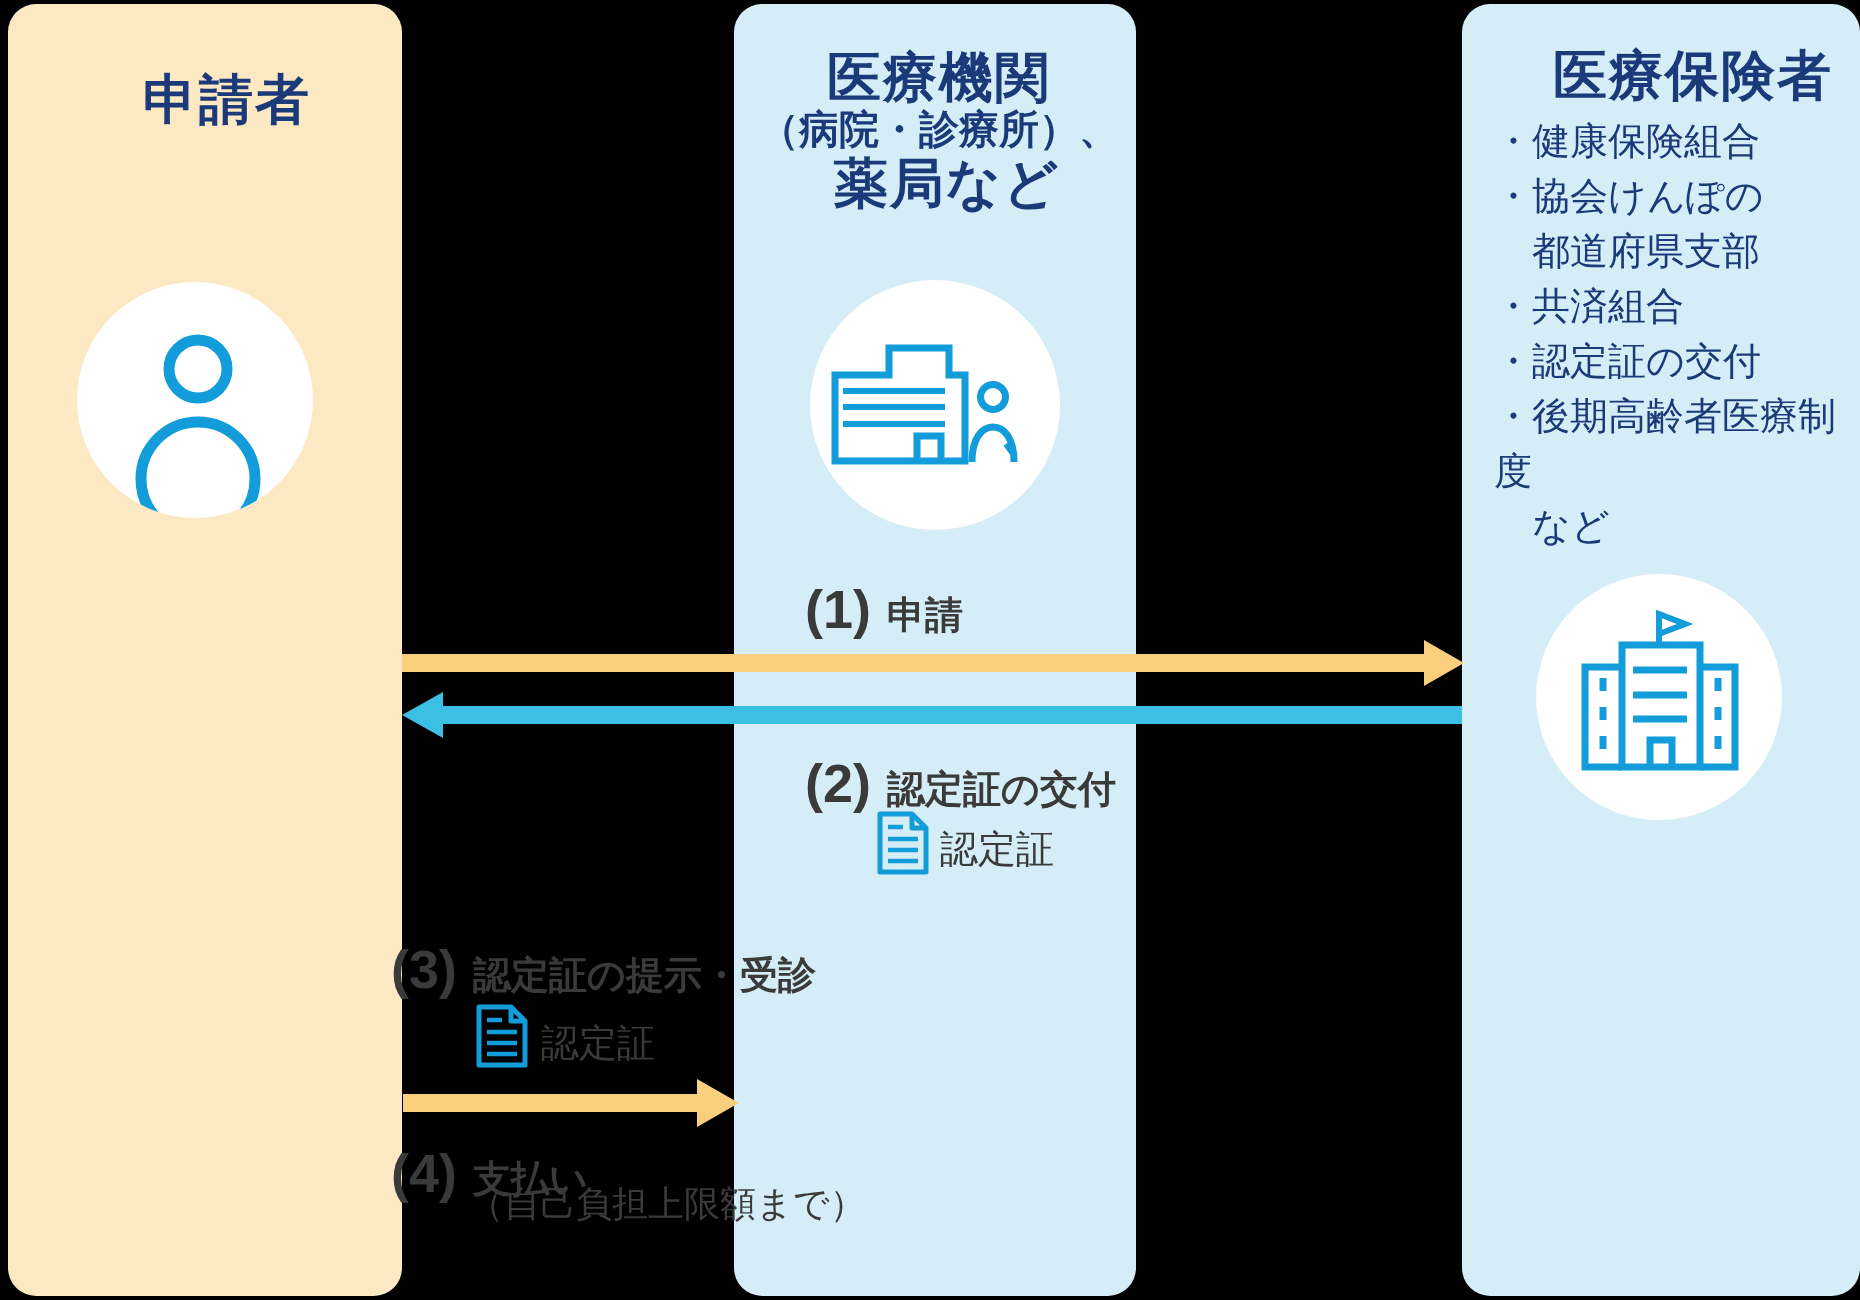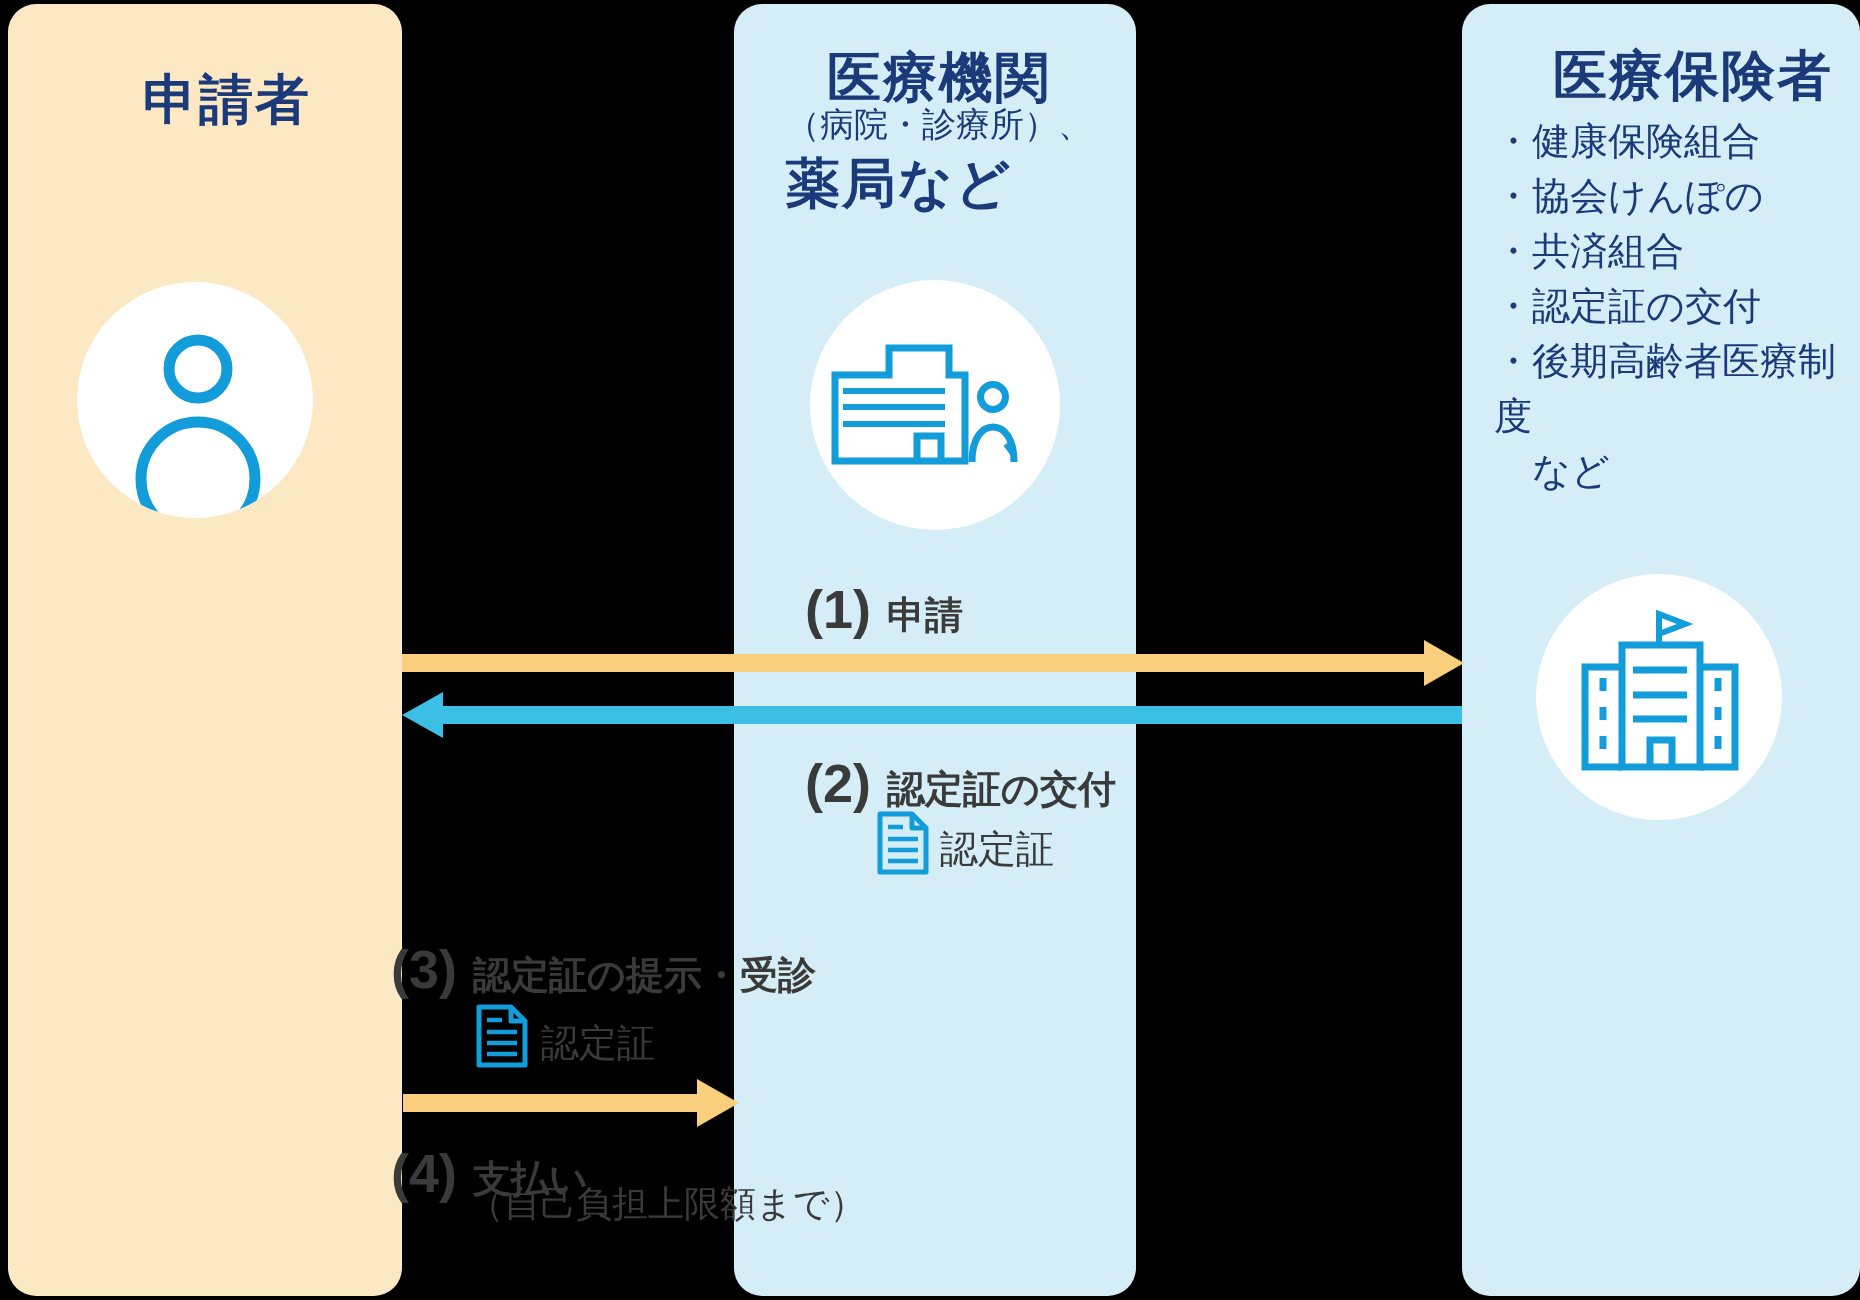--- a/index.html
+++ b/index.html
@@ -5,22 +5,22 @@
   html,body{margin:0;padding:0;background:#000;}
   body{font-family:"Liberation Sans","DejaVu Sans",sans-serif;}
   .stage{position:relative;width:1860px;height:1300px;background:#000;overflow:hidden;}
   .col{position:absolute;top:4px;height:1292px;border-radius:28px;}
   .col-applicant{left:8px;width:394px;background:#FCE8C3;}
   .col-medical{left:734px;width:402px;background:#D5EDF6;}
   .col-insurer{left:1462px;width:398px;background:#D5EDF6;}
   .col-title{position:absolute;width:438px;text-align:center;font-size:54px;font-weight:700;color:#1B3A7A;letter-spacing:2px;}
   .t-applicant{left:8px;top:64px;}
   .t-medical{left:738px;top:42px;width:402px;}
-  .t-medical-sub{position:absolute;left:738px;top:102px;width:402px;text-align:center;font-size:34px;font-weight:400;color:#1B3A7A;}
-  .t-medical-2{left:698px;top:148px;width:402px;}
+  .t-medical-sub{position:absolute;left:738px;top:102px;width:402px;text-align:center;font-size:40px;font-weight:700;color:#1B3A7A;}
+  .t-medical-2{left:746px;top:148px;width:402px;}
   .t-insurer{left:1462px;top:40px;width:462px;}
   .insurer-list{position:absolute;left:1494px;top:114px;font-size:38px;line-height:55px;font-weight:500;color:#1B3A7A;}
   .icon-circle{position:absolute;}
   .arrow{position:absolute;}
   .shaft{position:absolute;}
   .shaft-orange{background:#F9CE7C;}
   .shaft-cyan{background:#3BBFE4;}
   .head{position:absolute;width:0;height:0;}
   .head-right-orange{border-left:40px solid #F9CE7C;border-top:23px solid transparent;border-bottom:23px solid transparent;}
   .head-right-orange-sm{border-left:42px solid #F9CE7C;border-top:24px solid transparent;border-bottom:24px solid transparent;}
@@ -43,20 +43,21 @@
 
   <div class="col-title t-applicant">申請者</div>
   <div class="col-title t-medical">医療機関</div>
   <div class="t-medical-sub">（病院・診療所）、</div>
   <div class="col-title t-medical-2">薬局など</div>
   <div class="col-title t-insurer">医療保険者</div>
 
   <div class="insurer-list">
     <div>・健康保険組合</div>
     <div>・協会けんぽの</div>
+    <div>　都道府県支部</div>
     <div>・共済組合</div>
     <div>・認定証の交付</div>
     <div>・後期高齢者医療制度</div>
     <div>　など</div>
   </div>
 
   <div class="icon-circle" style="left:77px;top:282px;">
     <svg width="236" height="236" viewBox="0 0 236 236">
       <defs>
           <clipPath id="pc">

